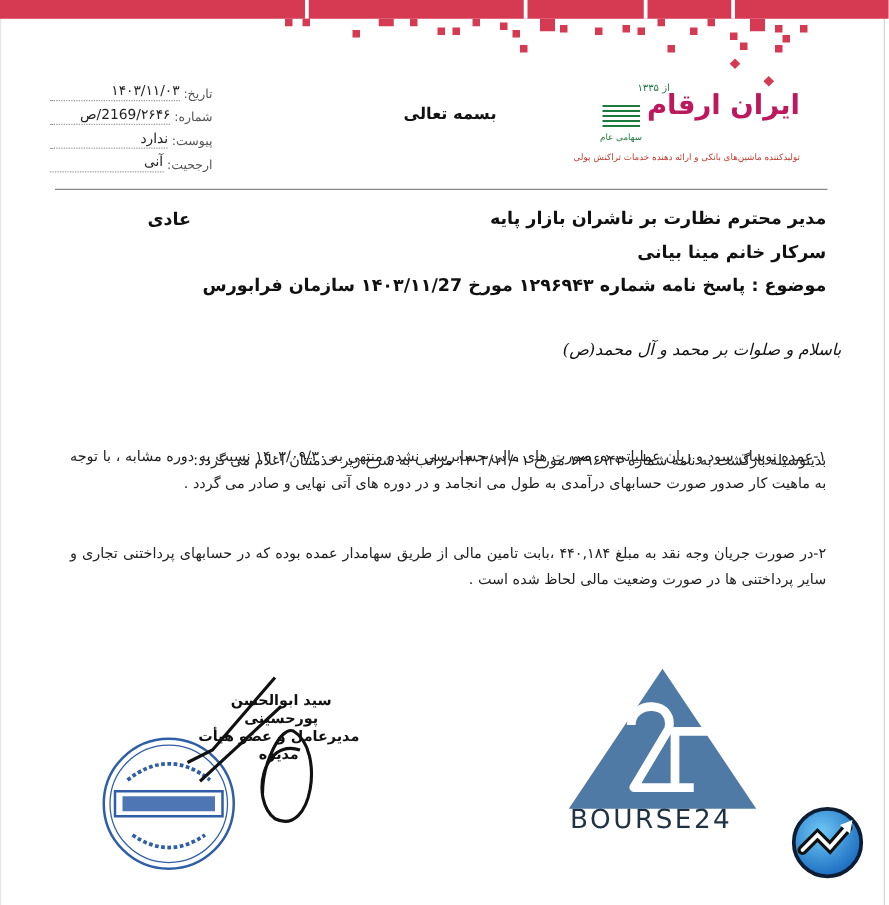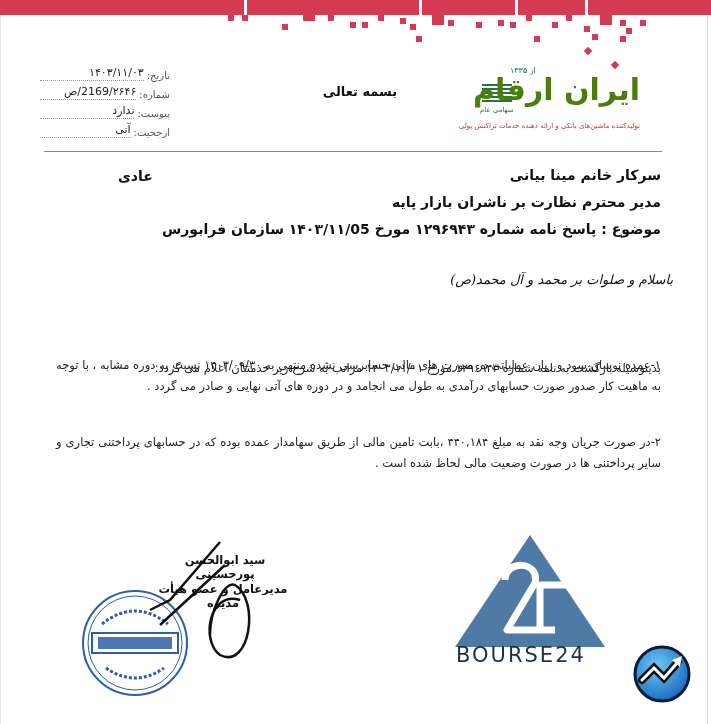--- a/index.html
+++ b/index.html
@@ -17,21 +17,21 @@
     
     .meta { position: absolute; left: 40px; top: 62px; width: 130px; direction: rtl; font-size: 10px; color: #333; }
     .meta-row { height: 19px; display: flex; align-items: flex-end; gap: 3px; white-space: nowrap; }
     .meta-label { color: #555; font-size: 10px; }
     .meta-value { flex: 1; border-bottom: 1px dotted #999; font-size: 11px; color: #222; padding-bottom: 1px; }
 
     .bismillah { position: absolute; left: 300px; top: 84px; width: 120px; text-align: center; font-size: 13px; font-weight: bold; direction: rtl; }
 
     
     .logo { position: absolute; left: 470px; top: 62px; width: 200px; height: 80px; }
-    .logo-main { position: absolute; right: 30px; top: 10px; font-size: 30px; font-weight: bold; color: #4d7c0f; direction: rtl; letter-spacing: -1px; font-family: "DejaVu Sans", sans-serif; }
+    .logo-main { position: absolute; right: 30px; top: 10px; font-size: 22px; font-weight: bold; color: #be185d; direction: rtl; letter-spacing: -1px; font-family: "DejaVu Sans", sans-serif; }
     .logo-stripes { position: absolute; left: 12px; top: 22px; width: 30px; height: 20px; background: repeating-linear-gradient(to bottom, #1e7a3a 0 2px, #fff 2px 4px); }
     .logo-since { position: absolute; left: 40px; top: 4px; font-size: 8px; color: #1e7a3a; direction: rtl; text-align: center; }
     .logo-type { position: absolute; left: 10px; top: 44px; font-size: 7px; color: #1e7a3a; direction: rtl; }
     .logo-tagline { position: absolute; right: 30px; top: 60px; font-size: 7px; color: #c0392b; direction: rtl; white-space: nowrap; }
     .logo-diamond { position: absolute; right: 52px; top: 0; width: 6px; height: 6px; background: #d63a52; transform: rotate(45deg); }
 
     .hr { position: absolute; left: 44px; top: 151px; width: 618px; height: 1px; background: #888; }
 
     
     .addr { position: absolute; right: 50px; top: 162px; width: 520px; direction: rtl; text-align: right; font-weight: bold; font-size: 14px; }
@@ -127,23 +127,23 @@
     <div class="logo-main">ایران ارقام</div>
     <div class="logo-type">سهامی عام</div>
     <div class="logo-tagline">تولیدکننده ماشین‌های بانکی و ارائه دهنده خدمات تراکنش پولی</div>
   </div>
 
   <div class="hr"></div>
 
   <div class="priority">عادی</div>
 
   <div class="addr">
+    <div>مدیر محترم نظارت بر ناشران بازار پایه</div>
     <div>سرکار خانم مینا بیانی</div>
-    <div>مدیر محترم نظارت بر ناشران بازار پایه</div>
-    <div>موضوع : پاسخ نامه شماره ۱۲۹۶۹۴۳ مورخ ۱۴۰۳/۱۱/05 سازمان فرابورس</div>
+    <div>موضوع : پاسخ نامه شماره ۱۲۹۶۹۴۳ مورخ ۱۴۰۳/۱۱/27 سازمان فرابورس</div>
   </div>
 
   <div class="greeting">باسلام و صلوات بر محمد و آل محمد(ص)</div>
 
   <div class="body-text p-intro">بدینوسیله بازگشت به نامه شماره ۱۲۹۶۹۴۳ مورخ ۱۴۰۳/۱۱/۰۱ مراتب به شرح زیر خدمتتان اعلام می گردد:</div>
   <div class="body-text p-1">۱-عمده نوسان سود و زیان عملیاتی در صورت های مالی حسابرسی نشده منتهی به ۱۴۰۳/۰۹/۳۰ نسبت به دوره مشابه ، با توجه به ماهیت کار صدور صورت حسابهای درآمدی به طول می انجامد و در دوره های آتی نهایی و صادر می گردد .</div>
   <div class="body-text p-2">۲-در صورت جریان وجه نقد به مبلغ ۴۴۰,۱۸۴ ،بابت تامین مالی از طریق سهامدار عمده بوده که در حسابهای پرداختنی تجاری و سایر پرداختنی ها در صورت وضعیت مالی لحاظ شده است .</div>
 
   <svg class="stamp" viewBox="0 0 110 110">
     <circle cx="55" cy="55" r="52" fill="none" stroke="#2f5ea8" stroke-width="2"></circle>

